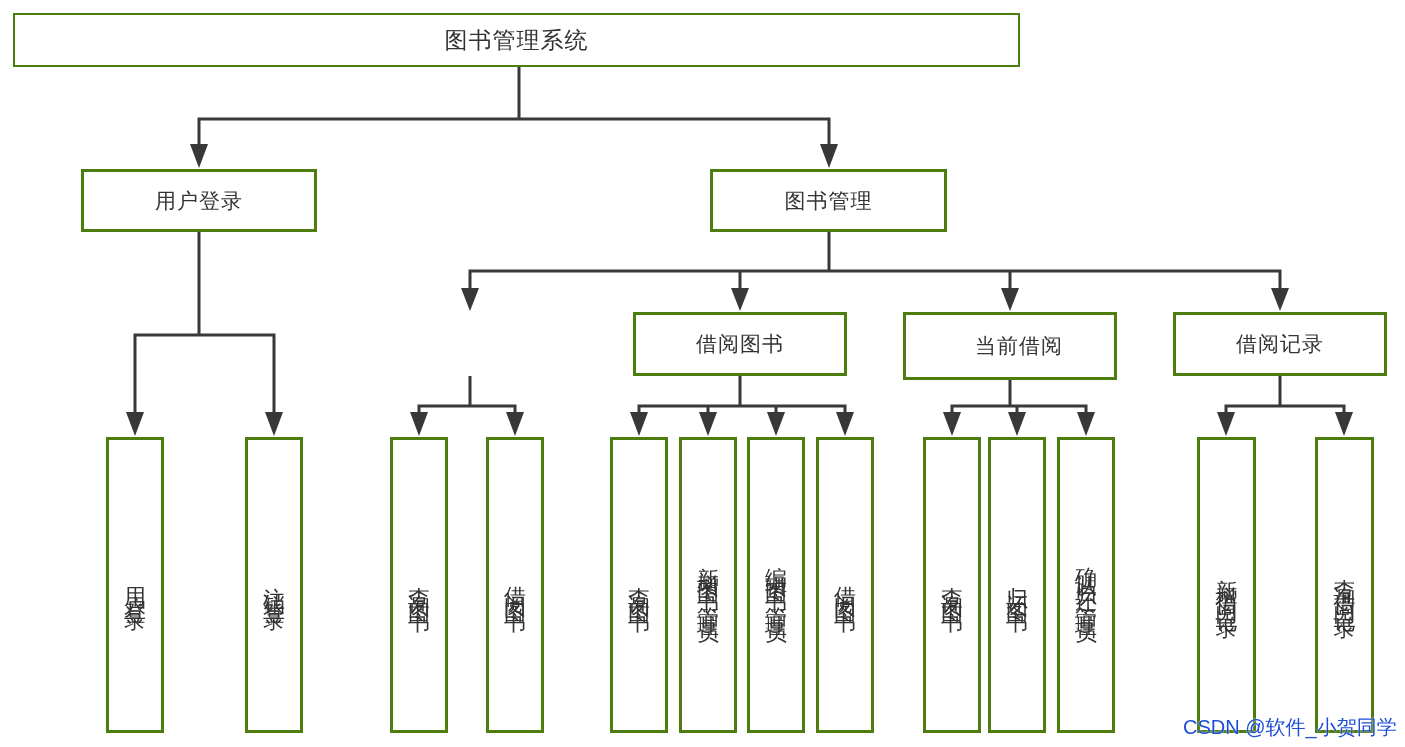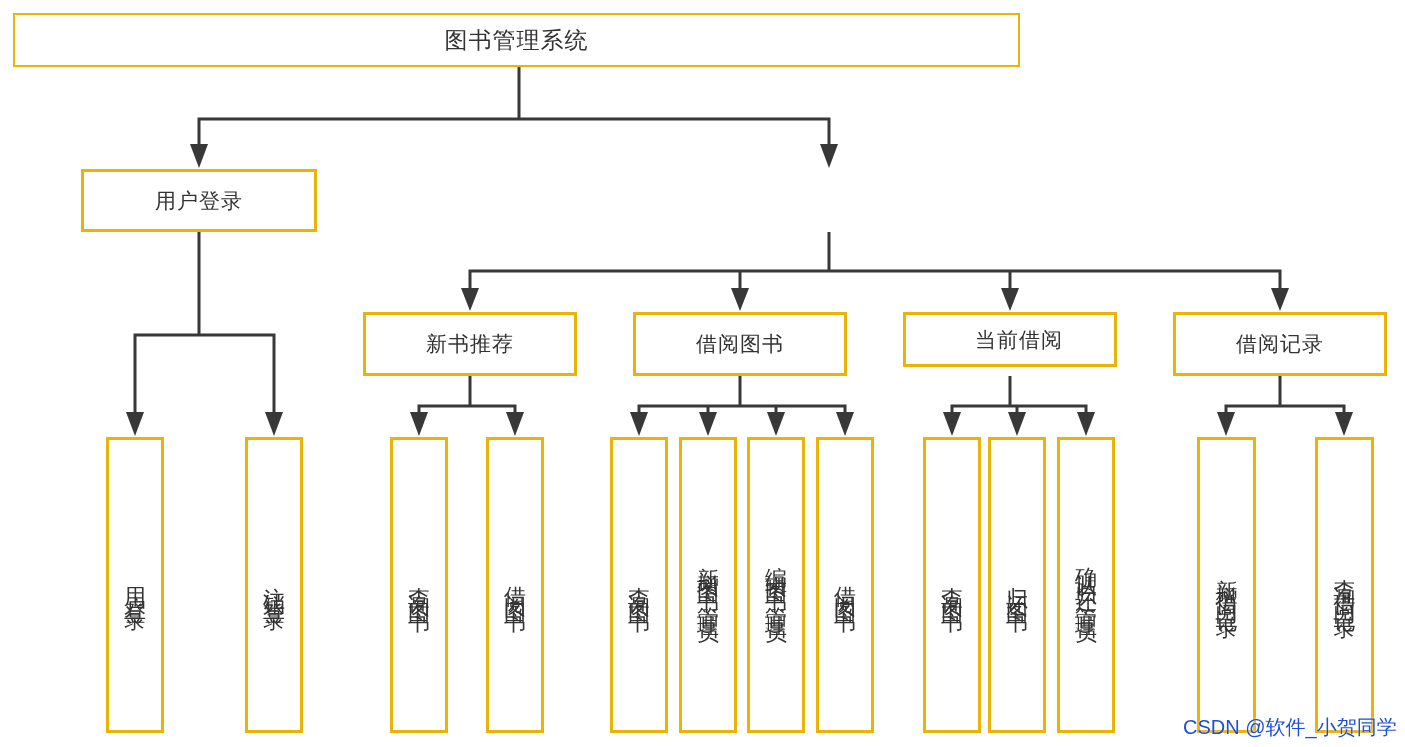--- a/index.html
+++ b/index.html
@@ -3,21 +3,21 @@
 <meta charset="utf-8">
 <style>
   html,body{margin:0;padding:0;background:#ffffff;}
   .canvas{
     position:relative;width:1405px;height:747px;background:#ffffff;overflow:hidden;
     font-family:"Liberation Sans","DejaVu Sans",sans-serif;color:#333333;
   }
   .wires{position:absolute;left:0;top:0;z-index:1;}
   .node{
     position:absolute;box-sizing:border-box;background:#ffffff;
-    border:3px solid #eab308;display:flex;align-items:center;justify-content:center;
+    border:3px solid #4d7c0f;display:flex;align-items:center;justify-content:center;
     z-index:2;
     text-align:center;
   }
   .node.rootbox{border-width:2.5px;}
   .hlabel{font-size:21px;letter-spacing:1px;white-space:nowrap;}
   .rootbox .hlabel{font-size:23px;}
   .vlabel{
     writing-mode:vertical-rl;text-orientation:mixed;
     font-size:22px;letter-spacing:8px;line-height:1;white-space:nowrap;
   }
@@ -50,28 +50,28 @@
              M1217 412 H1235 L1226 436 Z M1335 412 H1353 L1344 436 Z"></path>
   </svg>
 
   <div class="node rootbox" style="left:13px;top:13px;width:1007px;height:54px;">
     <span class="hlabel">图书管理系统</span>
   </div>
 
   <div class="node" style="left:81px;top:169px;width:236px;height:63px;">
     <span class="hlabel">用户登录</span>
   </div>
+  <div class="node" style="left:710px;top:169px;width:237px;height:63px;">
+    <span class="hlabel">图书管理</span>
+  </div>
 
-  <div class="node" style="left:363px;top:312px;width:214px;height:64px;">
-    <span class="hlabel">新书推荐</span>
-  </div>
   <div class="node" style="left:633px;top:312px;width:214px;height:64px;">
     <span class="hlabel">借阅图书</span>
   </div>
-  <div class="node" style="left:903px;top:312px;width:214px;height:55px;padding-left:18px;">
+  <div class="node" style="left:903px;top:312px;width:214px;height:68px;padding-left:18px;">
     <span class="hlabel">当前借阅</span>
   </div>
   <div class="node" style="left:1173px;top:312px;width:214px;height:64px;">
     <span class="hlabel">借阅记录</span>
   </div>
 
   <div class="node" style="left:106px;top:437px;width:58px;height:296px;">
     <span class="vlabel">用户登录</span>
   </div>
   <div class="node" style="left:245px;top:437px;width:58px;height:296px;">

